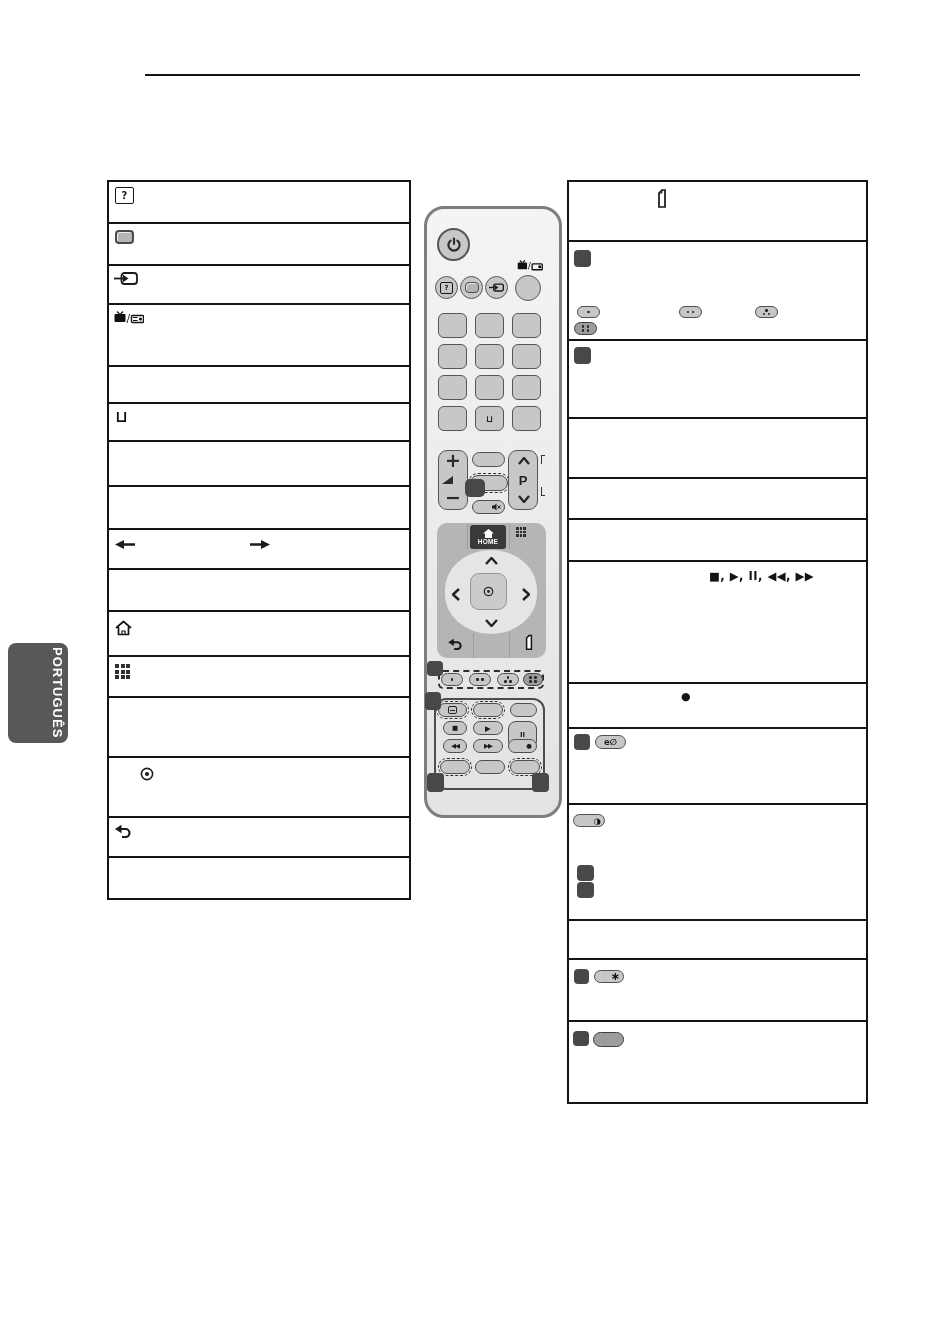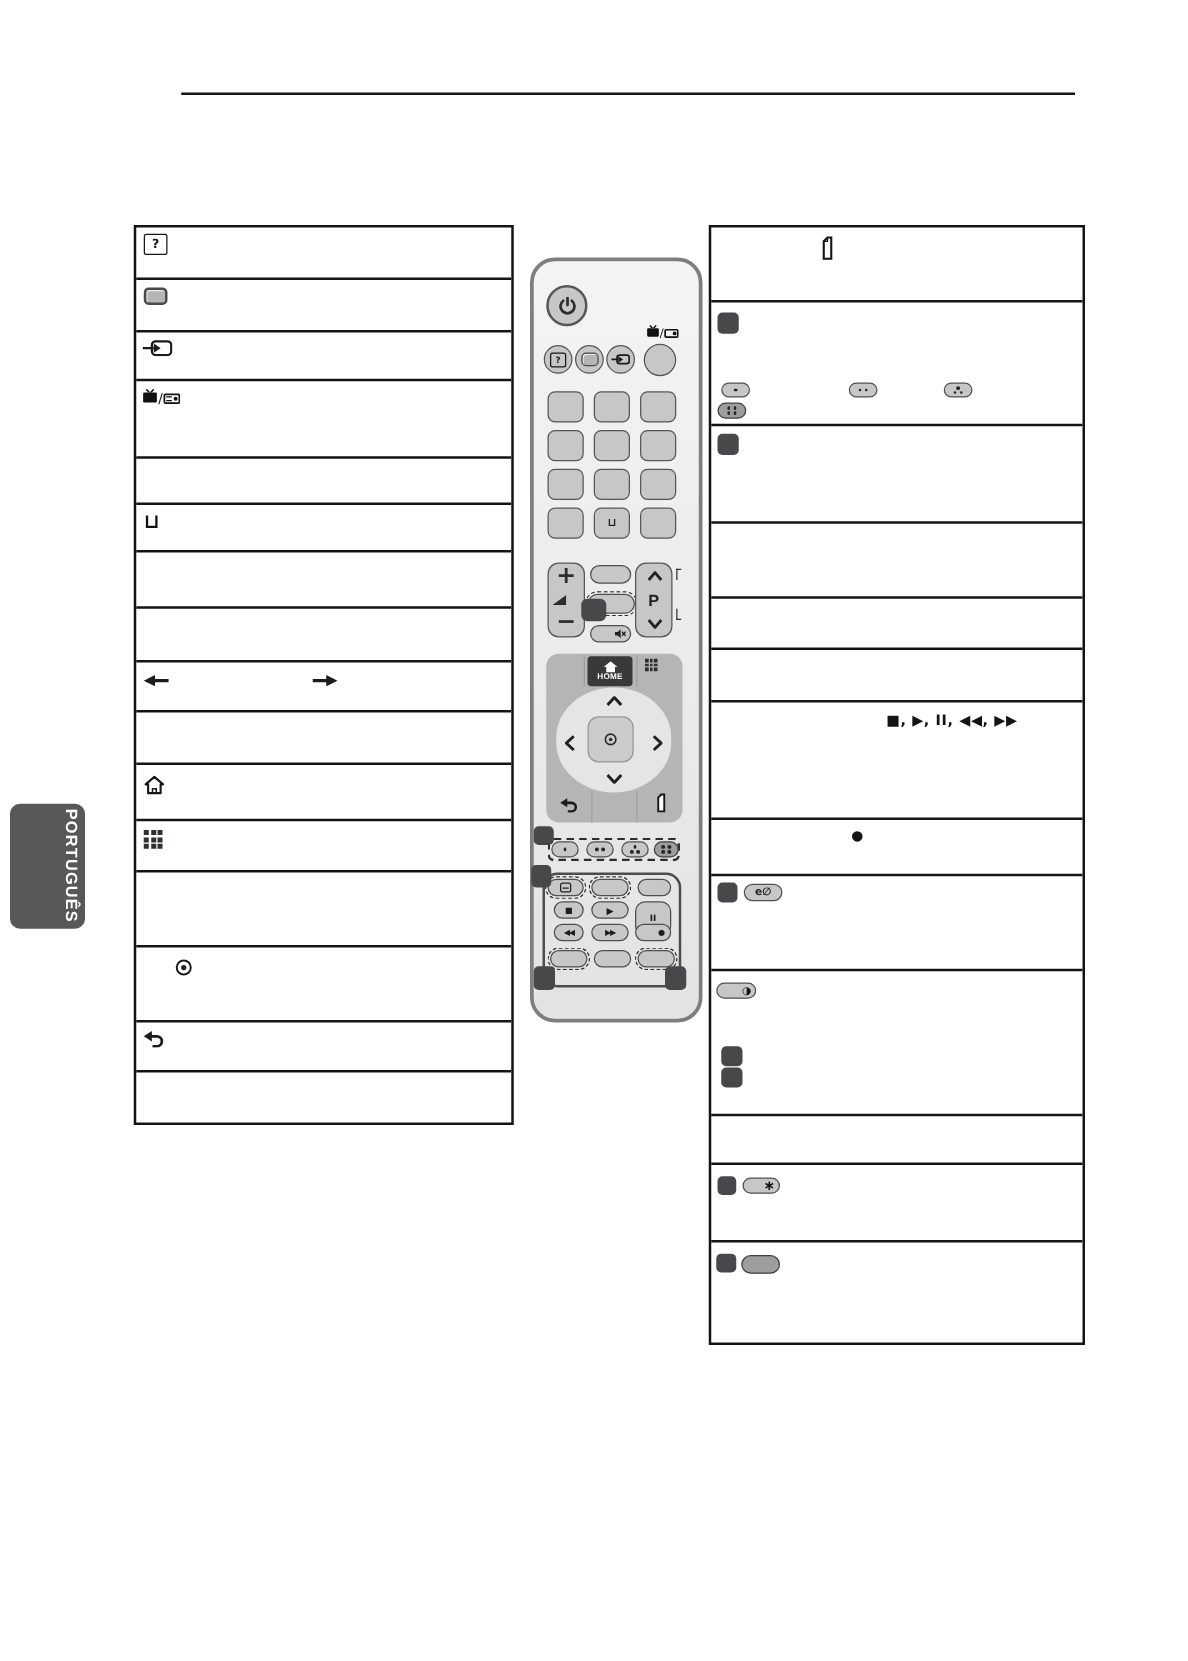--- a/index.html
+++ b/index.html
@@ -192,21 +192,21 @@
             </span>
           </span>
         </div>
     </div>
     <div class="row" style="height:78px">
       <div class="marker" style="left:5px;top:6px;width:17px;height:17px;"></div>
     </div>
     <div class="row" style="height:60px"></div>
     <div class="row" style="height:41px"></div>
     <div class="row" style="height:42px"></div>
-    <div class="row" style="height:94px">
+    <div class="row" style="height:122px">
       <span class="glyph" style="position:absolute;left:140px;top:7px;font-size:11.5px;font-weight:bold;color:#141414;letter-spacing:0.5px;">■, ▶, II, ◀◀, ▶▶</span>
     </div>
     <div class="row" style="height:45px">
       <span class="glyph" style="position:absolute;left:112px;top:6px;font-size:11px;color:#141414;">●</span>
     </div>
     <div class="row" style="height:76px">
       <div class="marker" style="left:5px;top:5px;width:16px;height:16px;"></div>
       <div class="pill glyph" style="left:26px;top:6px;width:31px;height:14px;font-size:8.5px;font-weight:bold;color:#222;">
           <span>e∅</span>
         </div>

